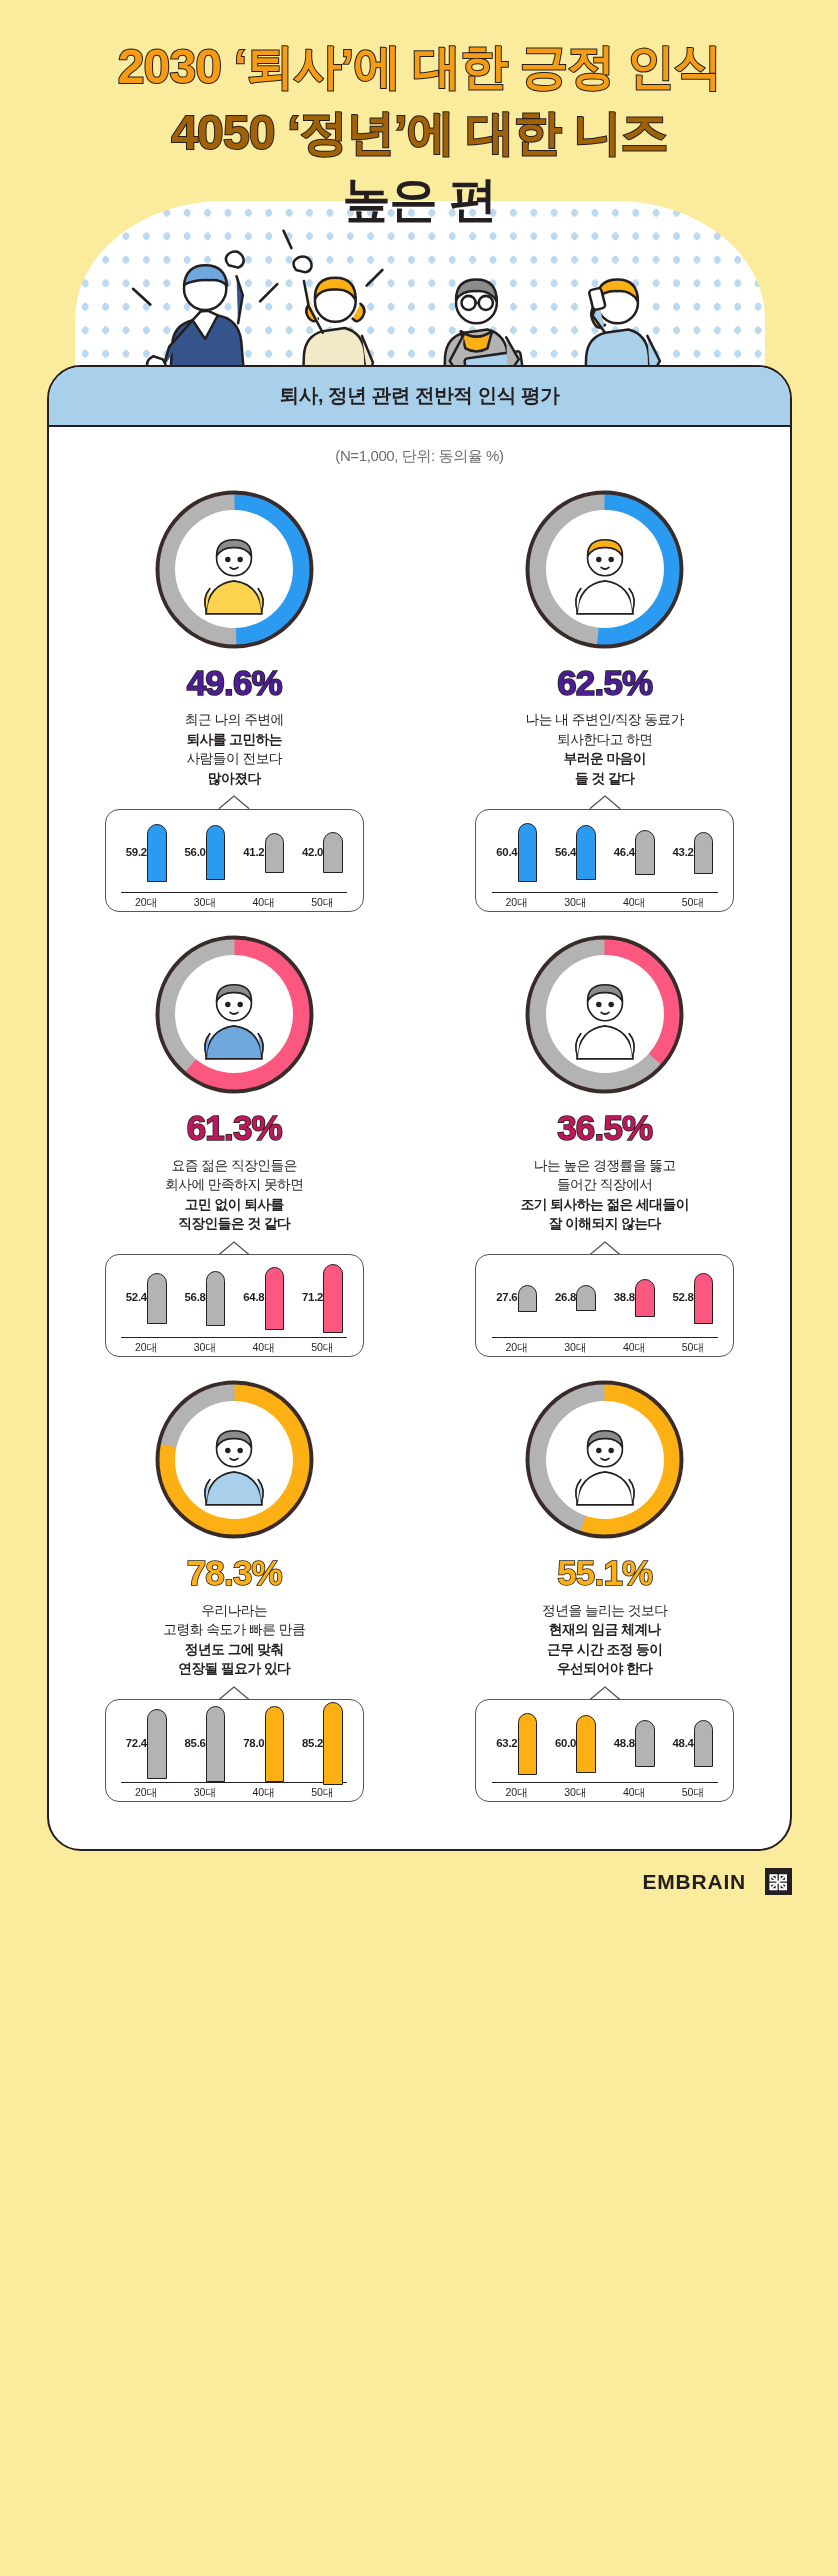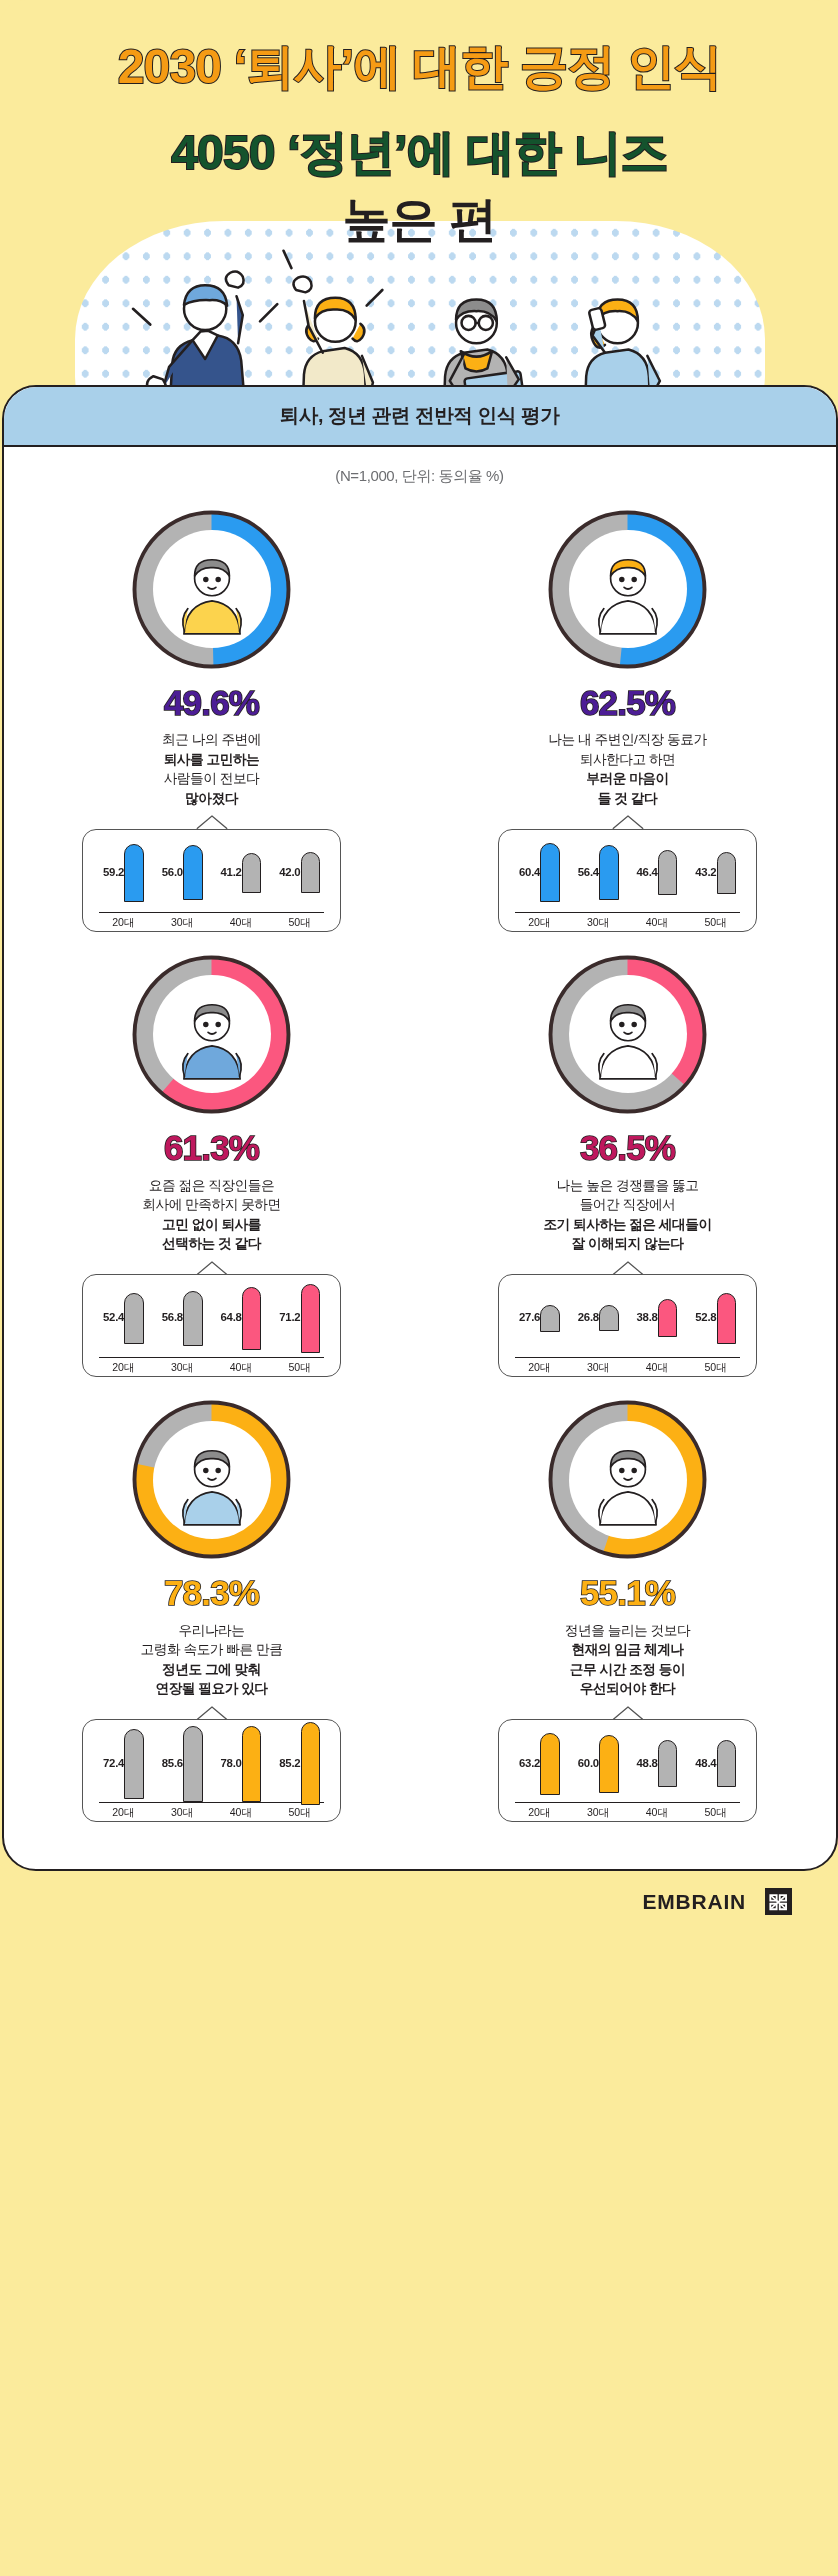--- a/index.html
+++ b/index.html
@@ -13,21 +13,21 @@
 
   
   .title-area { padding-top: 39px; text-align: center; position: relative; z-index: 5; }
   .title-line {
     font-weight: bold;
     letter-spacing: -0.8px;
     line-height: 1.18;
     white-space: nowrap;
   }
   .t1 { font-size: 48px; color: #f59b14; -webkit-text-stroke: 2px #231f20; paint-order: stroke fill; }
-  .t2 { font-size: 48px; color: #14532d; -webkit-text-stroke: 2px #231f20; paint-order: stroke fill; margin-top: 29px; }
+  .t2 { font-size: 48px; color: #a16207; -webkit-text-stroke: 2px #231f20; paint-order: stroke fill; margin-top: 9px; }
   .t3 { font-size: 48px; color: #231f20; margin-top: 11px; }
 
   
   .hero {
     position: relative;
     width: 690px;
     height: 227px;
     margin: -28px auto 0;
     z-index: 2;
   }
@@ -36,21 +36,21 @@
     background-color: #ffffff;
     background-image: radial-gradient(#bcd9f0 3.3px, transparent 3.4px);
     background-size: 20.4px 23.5px;
     border-radius: 149px 149px 94px 94px / 118px 118px 71px 71px;
   }
   .people { position: absolute; inset: 0; }
 
   
   .card {
     position: relative;
-    width: 836px;
+    width: 745px;
     margin: -63px auto 12px;
     background: #fff;
     border: 2.4px solid #231f20;
     border-radius: 34px;
     z-index: 4;
     padding-bottom: 41px;
     overflow: hidden;
   }
   .card-header {
     background: #a9d0ea;
@@ -336,21 +336,21 @@
                   <path d="M148 140 q14 16 6 40" fill="#6fa8dc"></path>
                 </g>
               </svg>
             </div>
           </div>
           <div class="pct pink">61.3%</div>
           <div class="desc">
             <span class="norm">요즘 젊은 직장인들은</span>
             <span class="norm">회사에 만족하지 못하면</span>
             <span class="bold">고민 없이 퇴사를</span>
-            <span class="bold">선택하는 것 같다</span>
+            <span class="bold">직장인들은 것 같다</span>
           </div>
           <div class="chartbox-wrap">
             <div class="tail">
               <svg width="31" height="15" viewBox="0 0 40 19">
                 <path d="M0 18 L20 1 L40 18" fill="#fff" stroke="#555" stroke-width="1.6" stroke-linejoin="round"></path>
               </svg>
             </div>
             <div class="chartbox">
               <div class="bars">
                 <div class="barcol">

